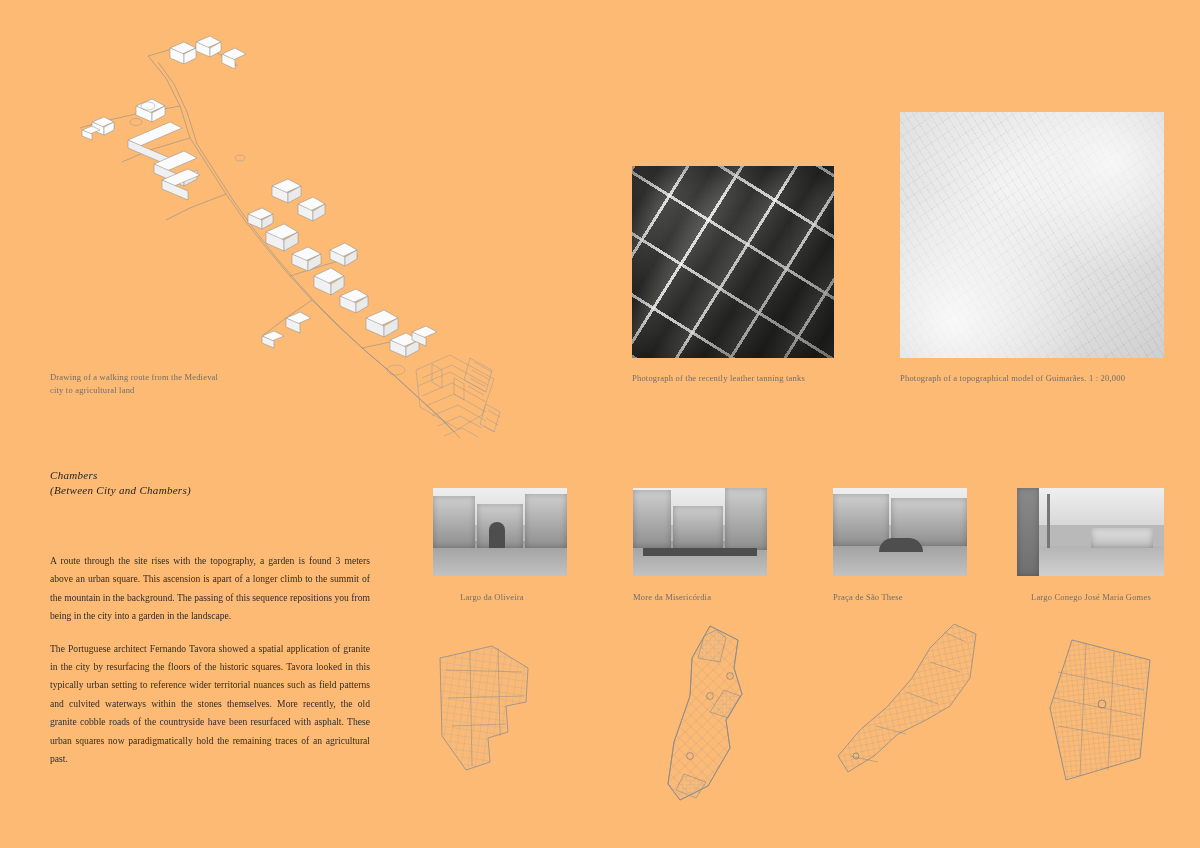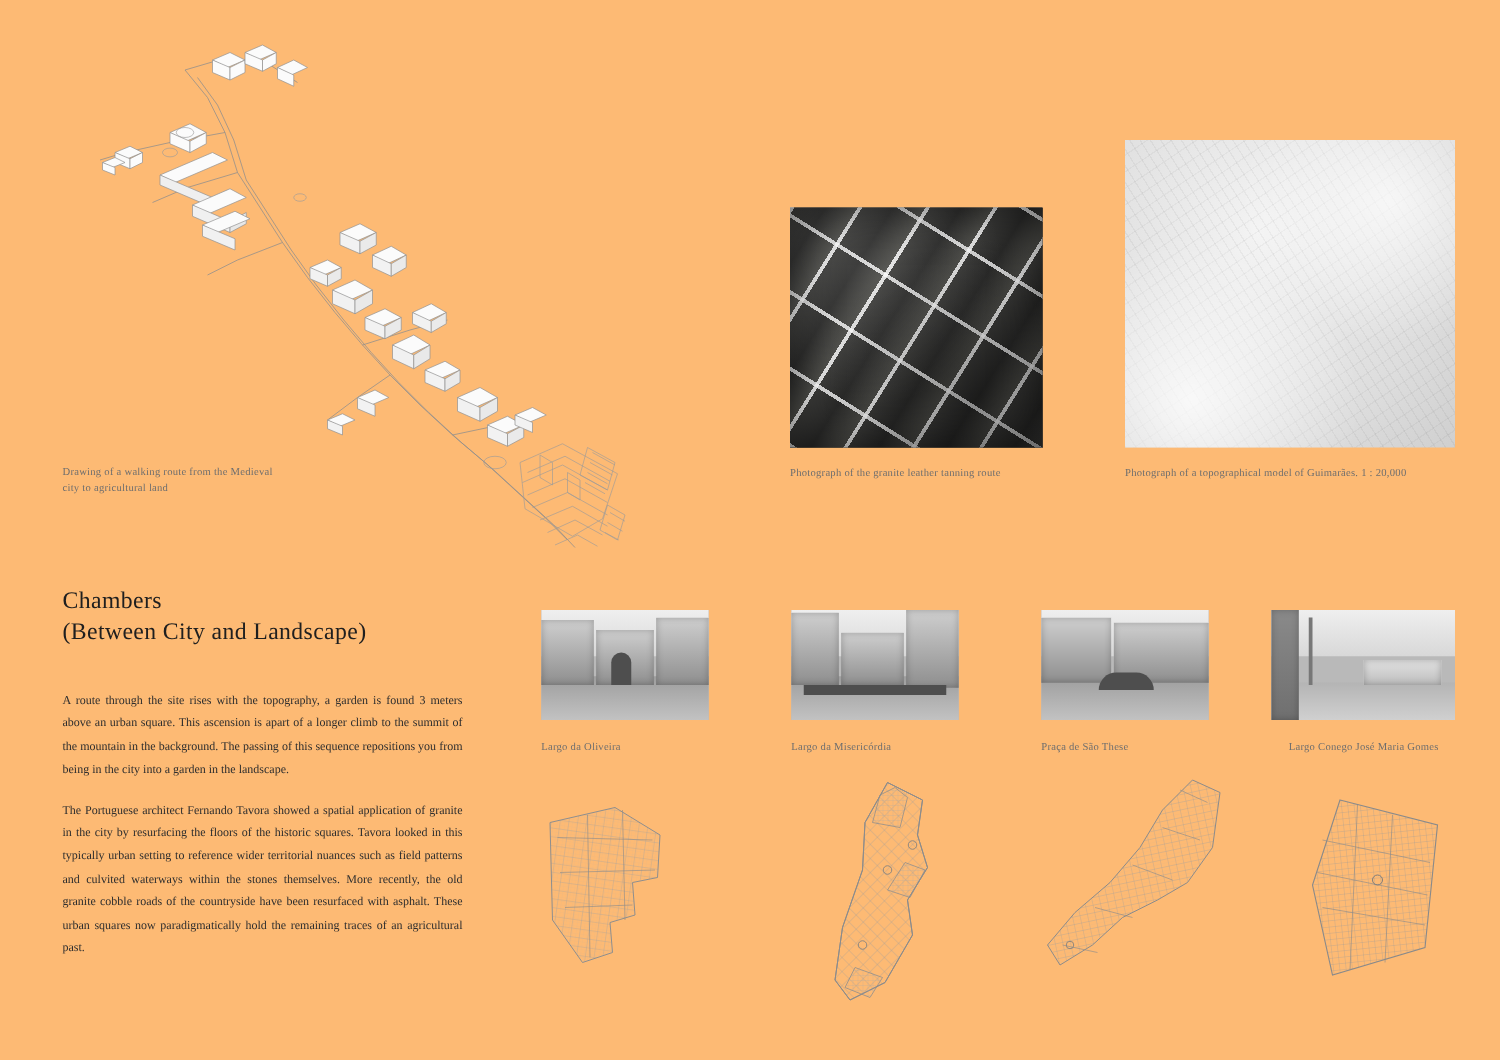--- a/index.html
+++ b/index.html
@@ -105,24 +105,25 @@
 
   
   .title-block {
     position: absolute;
     left: 50px;
     top: 468px;
     width: 330px;
   }
   .title-line {
     font-family: "Liberation Serif", serif;
-    font-size: 19px;
+    font-size: 11px;
     line-height: 1.32;
     color: #1f1f1f;
     letter-spacing: 0.3px;
+    font-style: italic;
   }
 
   .body-block {
     position: absolute;
     left: 50px;
     top: 552px;
     width: 320px;
   }
   .body-para {
     font-family: "Liberation Serif", serif;
@@ -166,21 +167,21 @@
   .sq-caption {
     position: absolute;
     top: 591px;
     width: 170px;
   }
 
   #sq1 { left: 433px; }
   #sq2 { left: 633px; }
   #sq3 { left: 833px; }
   #sq4 { left: 1017px; width: 147px; }
-  #sqc1 { left: 433px; }
+  #sqc1 { left: 407px; text-align: center; }
   #sqc2 { left: 633px; }
   #sqc3 { left: 833px; }
   #sqc4 { left: 1031px; }
 
   
   .plan {
     position: absolute;
     top: 620px;
   }
   #plan1 { left: 430px; }
@@ -300,28 +301,28 @@
         <ellipse cx="108" cy="88" rx="7" ry="4"></ellipse>
         <ellipse cx="96" cy="104" rx="6" ry="3.5"></ellipse>
         <ellipse cx="200" cy="140" rx="5" ry="3"></ellipse>
       </g>
     </svg>
   </div>
 
   <div class="caption caption-axon">Drawing of a walking route from the Medieval city to agricultural land</div>
 
   <div class="photo-tanks"></div>
-  <div class="caption caption-tanks">Photograph of the granite leather tanning route</div>
+  <div class="caption caption-tanks">Photograph of the recently leather tanning tanks</div>
 
   <div class="photo-model"></div>
   <div class="caption caption-model">Photograph of a topographical model of Guimarães. 1 : 20,000</div>
 
   <div class="title-block">
     <div class="title-line">Chambers</div>
-    <div class="title-line">(Between City and Landscape)</div>
+    <div class="title-line">(Between City and Chambers)</div>
   </div>
 
   <div class="body-block">
     <p class="body-para">A route through the site rises with the topography, a garden is found 3 meters above an urban square. This ascension is apart of a longer climb to the summit of the mountain in the background. The passing of this sequence repositions you from being in the city into a garden in the landscape.</p>
     <p class="body-para">The Portuguese architect Fernando Tavora showed a spatial application of granite in the city by resurfacing the floors of the historic squares. Tavora looked in this typically urban setting to reference wider territorial nuances such as field patterns and culvited waterways within the stones themselves. More recently, the old granite cobble roads of the countryside have been resurfaced with asphalt. These urban squares now paradigmatically hold the remaining traces of an agricultural past.</p>
   </div>
 
   <div class="sq-photo" id="sq1">
     <div class="sky"></div>
     <div class="ground"></div>
@@ -347,21 +348,21 @@
   </div>
   <div class="sq-photo" id="sq4">
     <div class="sky"></div>
     <div class="ground" style="height:34%;background:linear-gradient(#b4b4b4,#d0d0d0);"></div>
     <div class="facade" style="left:0;top:0;width:22px;height:88px;background:linear-gradient(#8a8a8a,#6f6f6f);"></div>
     <div class="facade" style="left:74px;top:40px;width:62px;height:20px;background:linear-gradient(#e2e2e2,#bdbdbd);"></div>
     <div class="dark" style="left:30px;top:6px;width:3px;height:54px;background:#777;"></div>
   </div>
 
   <div class="caption sq-caption" id="sqc1">Largo da Oliveira</div>
-  <div class="caption sq-caption" id="sqc2">Largo da Misericórdia</div>
+  <div class="caption sq-caption" id="sqc2">More da Misericórdia</div>
   <div class="caption sq-caption" id="sqc3">Praça de São These</div>
   <div class="caption sq-caption" id="sqc4">Largo Conego José Maria Gomes</div>
 
   <div class="plan" id="plan1">
     <svg width="160" height="190" viewBox="0 0 160 190" aria-hidden="true">
       <defs>
         <pattern id="grid1" width="7" height="7" patternUnits="userSpaceOnUse" patternTransform="rotate(8)">
           <path d="M0 0 H7 M0 0 V7" stroke="#9e9e9e" stroke-width="0.45" fill="none"></path>
         </pattern>
         <pattern id="fine1" width="3" height="3" patternUnits="userSpaceOnUse" patternTransform="rotate(8)">

